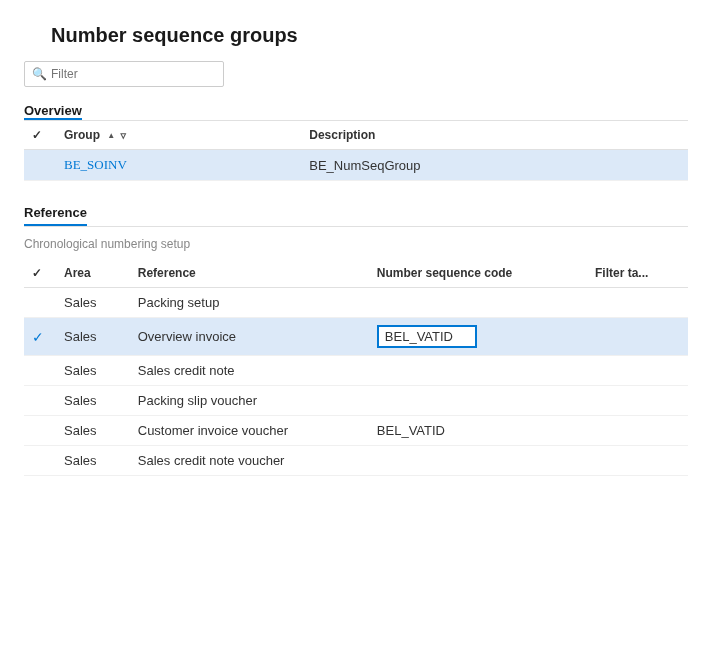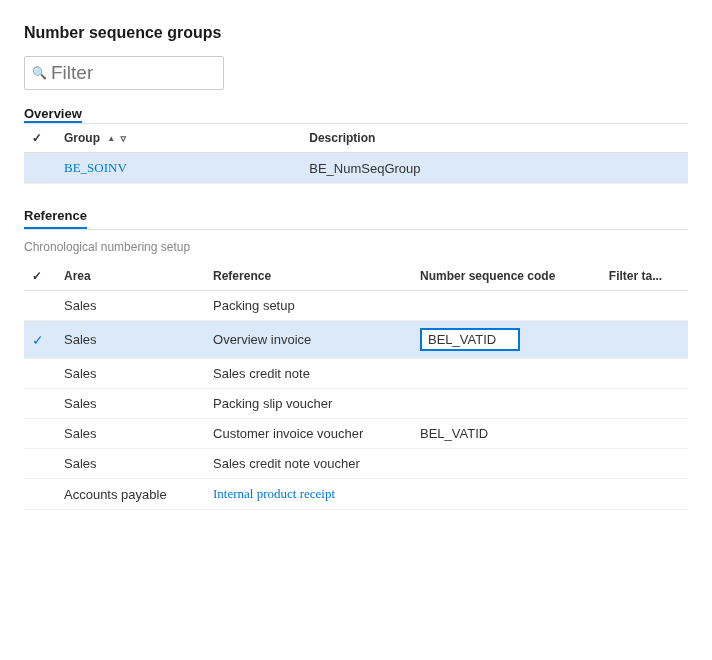--- a/index.html
+++ b/index.html
@@ -10,43 +10,44 @@
       color: #333;
     }
     .page-container {
       background: #fff;
       width: 712px;
       min-height: 660px;
       padding: 24px 24px 0 24px;
       overflow: hidden;
     }
     .page-title {
-      font-size: 16px;
+      font-size: 20px;
       font-weight: 600;
       color: #1a1a1a;
       margin-bottom: 14px;
+      margin-left: 27px;
     }
     .filter-input-wrapper {
       position: relative;
       display: inline-block;
       margin-bottom: 16px;
     }
     .filter-icon {
       position: absolute;
       left: 8px;
       top: 50%;
       transform: translateY(-50%);
       color: #888;
       font-size: 12px;
     }
     .filter-input {
       border: 1px solid #ccc;
       border-radius: 2px;
       padding: 5px 10px 5px 26px;
-      font-size: 19px;
+      font-size: 12px;
       color: #737373;
       width: 200px;
       outline: none;
       background: #fff;
     }
     .section-tab {
       font-size: 13px;
       font-weight: 600;
       color: #1a1a1a;
       border-bottom: 2px solid #0078d4;
@@ -274,25 +275,18 @@
               <td>BEL_VATID</td>
               <td></td>
             </tr>
             <tr>
               <td class="check-col"></td>
               <td>Sales</td>
               <td>Sales credit note voucher</td>
               <td></td>
               <td></td>
             </tr>
-            <tr>
-              <td class="check-col"></td>
-              <td>Accounts payable</td>
-              <td><span class="link-text">Internal product receipt</span></td>
-              <td></td>
-              <td></td>
-            </tr>
           </tbody>
       </table>
     </div>
   </div>
 
 </div>
 
 </body></html>

